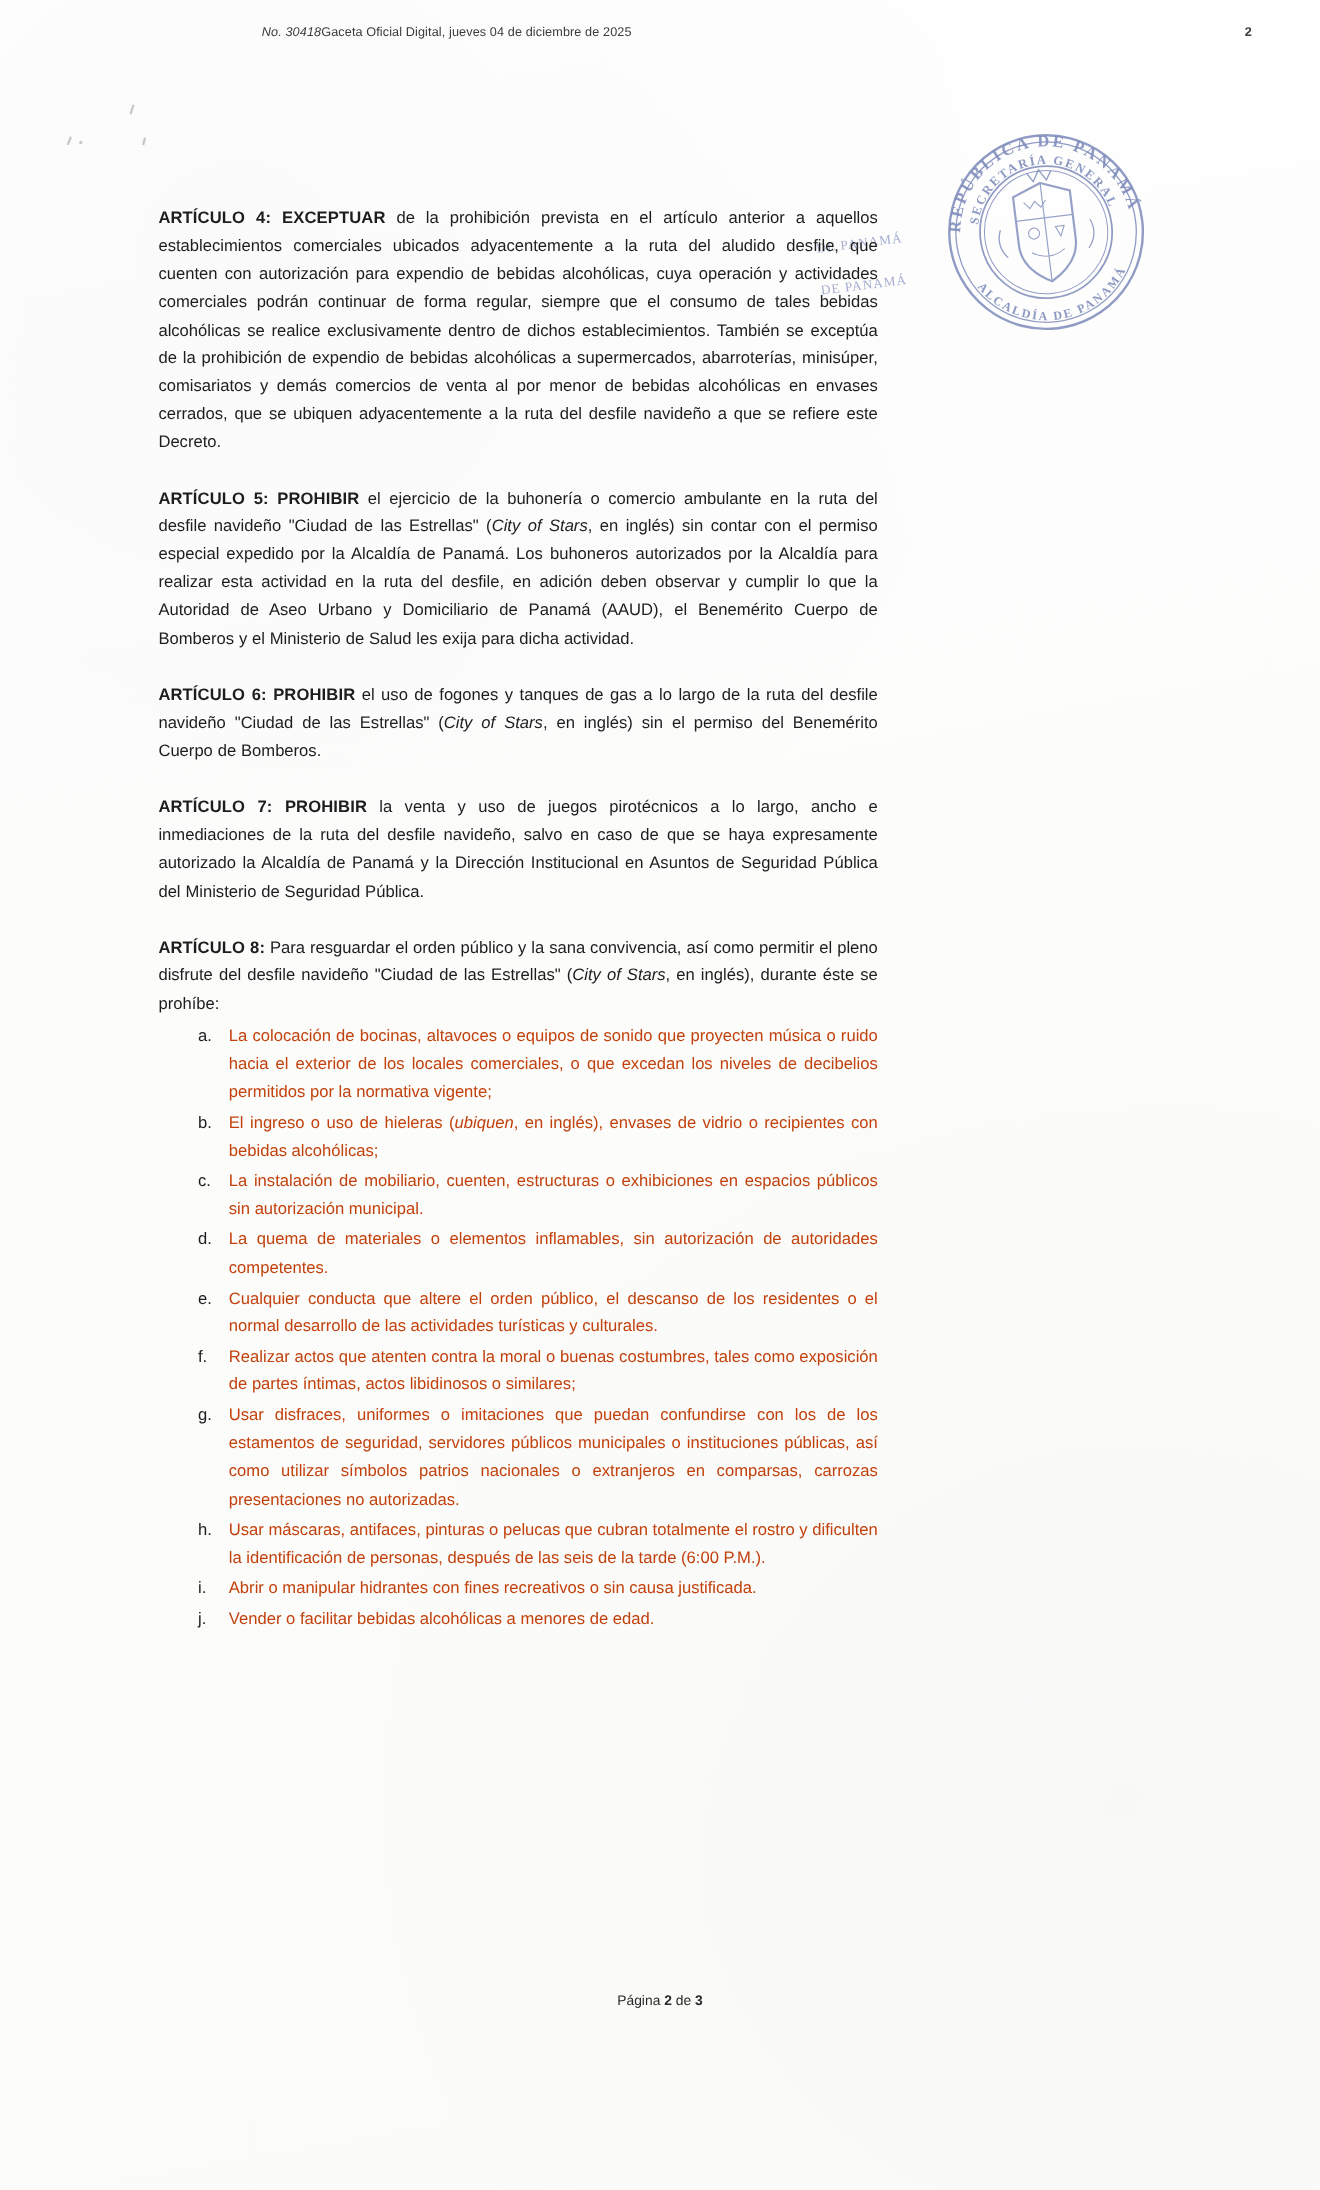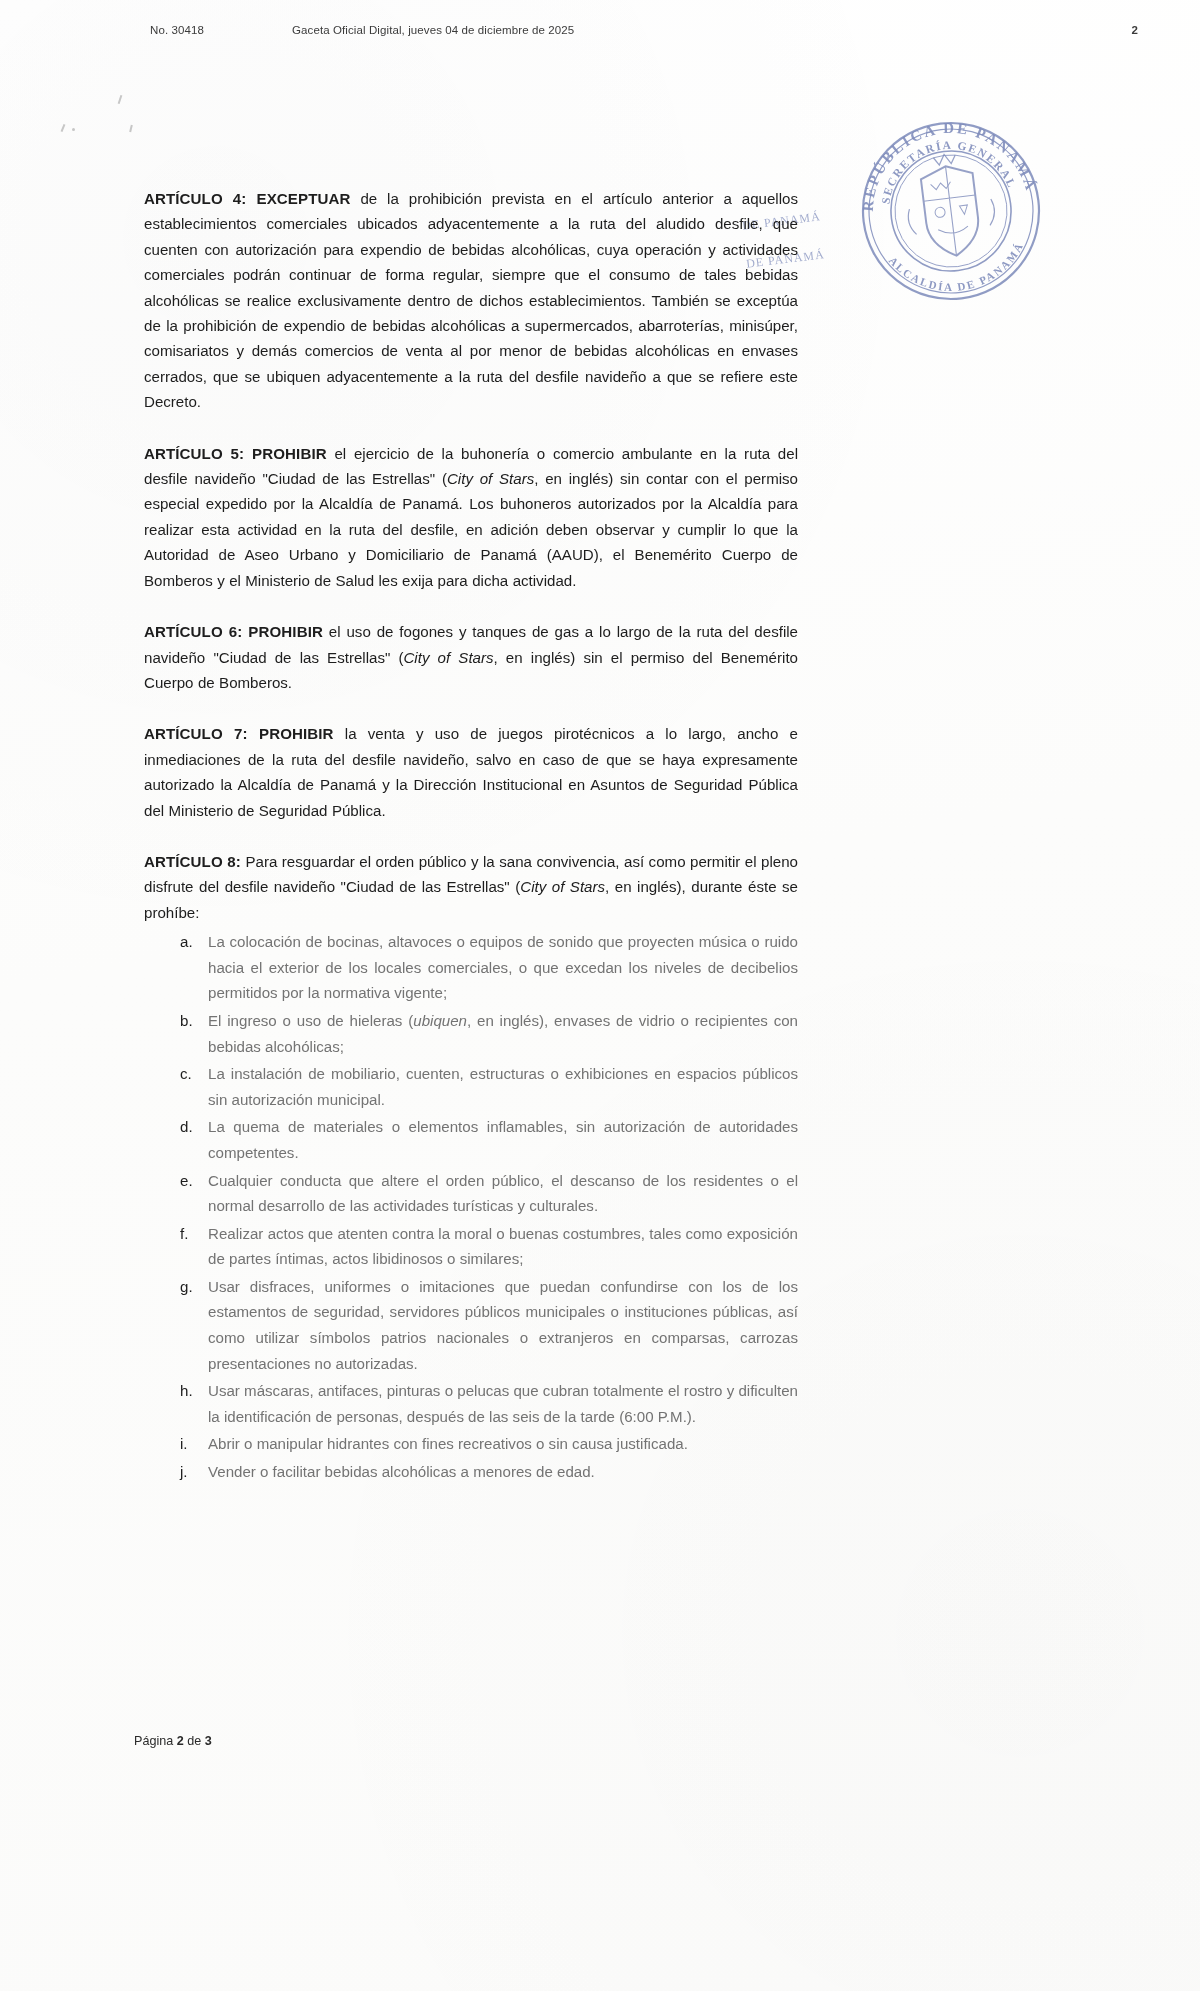--- a/index.html
+++ b/index.html
@@ -46,21 +46,21 @@
     top: 24px;
     left: 62px;
     right: 62px;
     height: 22px;
     display: flex;
     align-items: baseline;
     font-size: 11.5px;
     color: #3b3b3b;
     letter-spacing: 0.1px;
   }
-  .rh-left  { width: 230px; text-align: center; }
+  .rh-left  { width: 230px; text-align: right; font-style: italic; }
   .rh-center{ flex: 1; text-align: left; }
   .rh-right { width: 120px; text-align: right; font-weight: 600; }
 
   
   .speck {
     position: absolute;
     background: #9a9a9a;
     z-index: 2;
     opacity: .55;
   }
@@ -93,43 +93,43 @@
     padding: 0;
     list-style: none;
     counter-reset: alpha;
   }
   ol.letters > li {
     position: relative;
     margin: 0 0 2px 0;
     padding-left: 42px;
     font-size: 15.1px;
     line-height: 25.6px;
-    color: #737373;
+    color: #c2410c;
     text-align: justify;
     text-justify: inter-word;
   }
   ol.letters > li::before {
     counter-increment: alpha;
     content: counter(alpha, lower-alpha) ".";
     position: absolute;
     left: 14px;
     top: 0;
     width: 22px;
     text-align: left;
     color: #1d1d1d;
   }
   .list-wrap { margin-left: 22px; width: 632px; }
 
   
   .footer {
     position: absolute;
     left: 134px;
     right: 134px;
-    top: 1734px;
-    text-align: left;
+    top: 1812px;
+    text-align: center;
     font-size: 12.6px;
     color: #2a2a2a;
   }
   .footer b { font-weight: bold; }
 
   
   .stamp {
     position: absolute;
     left: 848px;
     top: 108px;

